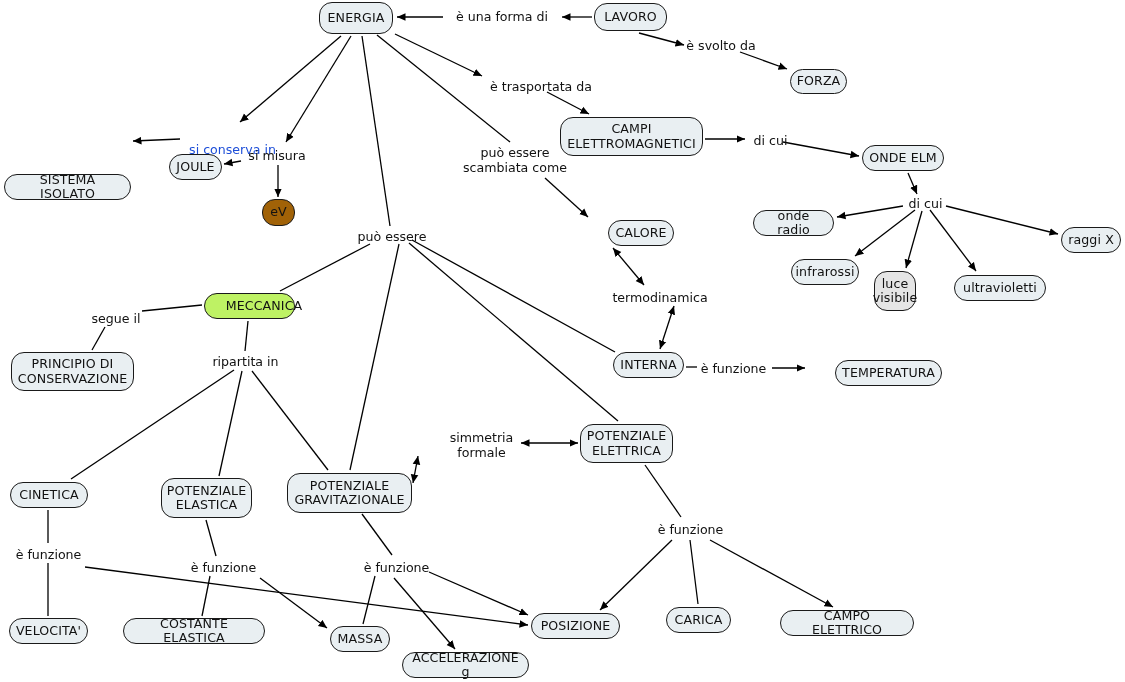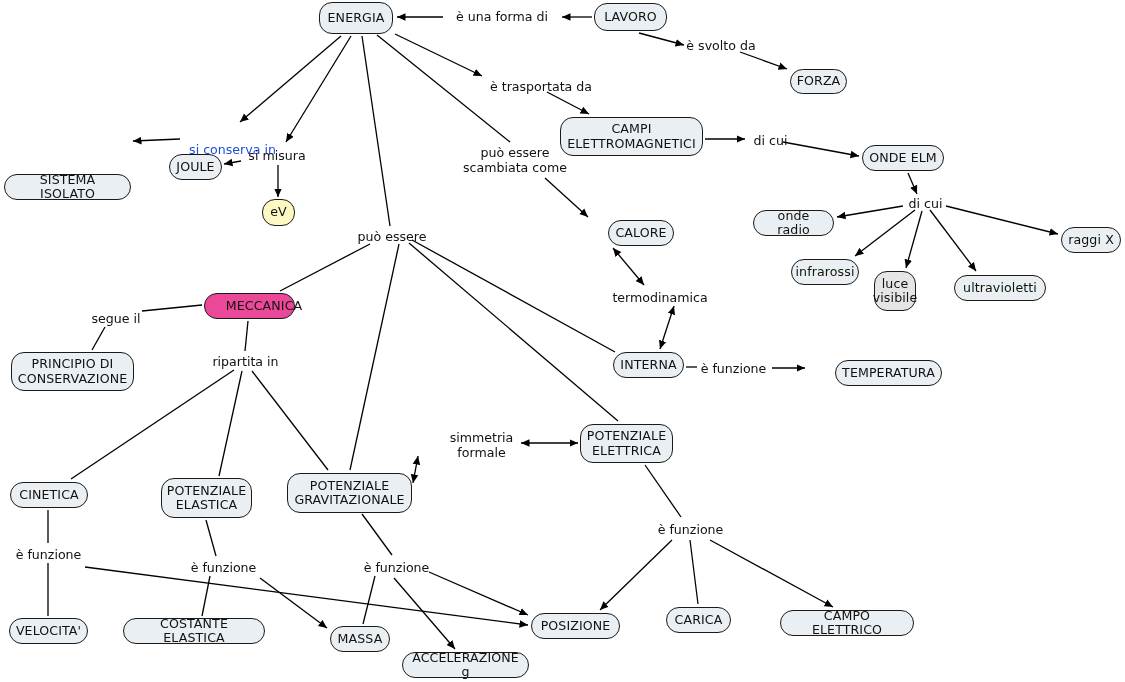--- a/index.html
+++ b/index.html
@@ -116,34 +116,34 @@
       <line x1="672" y1="540" x2="600" y2="610" stroke="#000000" stroke-width="1.3" marker-end="url(#arrEnd)"></line>
       <line x1="690" y1="540" x2="698" y2="604" stroke="#000000" stroke-width="1.3"></line>
       <line x1="710" y1="540" x2="833" y2="607" stroke="#000000" stroke-width="1.3" marker-end="url(#arrEnd)"></line>
     </svg>
   <div id="nodes-layer">
       <div class="node" style="left: 319px; top: 2px; width: 74px; height: 32px; background: rgb(233, 239, 242); border-color: rgb(26, 26, 26); color: rgb(18, 18, 18);">ENERGIA</div>
       <div class="node" style="left: 594px; top: 3px; width: 73px; height: 28px; background: rgb(233, 239, 242); border-color: rgb(26, 26, 26); color: rgb(18, 18, 18);">LAVORO</div>
       <div class="node" style="left: 790px; top: 69px; width: 57px; height: 25px; background: rgb(233, 239, 242); border-color: rgb(26, 26, 26); color: rgb(18, 18, 18);">FORZA</div>
       <div class="node" style="left: 4px; top: 131px; width: 127px; height: 26px; background: rgb(233, 239, 242); border-color: rgb(26, 26, 26); color: rgb(18, 18, 18); margin-top: 43px;">SISTEMA ISOLATO</div>
       <div class="node" style="left: 169px; top: 154px; width: 53px; height: 26px; background: rgb(233, 239, 242); border-color: rgb(26, 26, 26); color: rgb(18, 18, 18);">JOULE</div>
-      <div class="node" style="left: 262px; top: 199px; width: 33px; height: 27px; background: #fef9c3; border-color: rgb(26, 26, 26); color: rgb(18, 18, 18);">eV</div>
+      <div class="node" style="left: 262px; top: 199px; width: 33px; height: 27px; background: #a16207; border-color: rgb(26, 26, 26); color: rgb(18, 18, 18);">eV</div>
       <div class="node" style="left: 560px; top: 117px; width: 143px; height: 39px; background: rgb(233, 239, 242); border-color: rgb(26, 26, 26); color: rgb(18, 18, 18);">CAMPI
 ELETTROMAGNETICI</div>
       <div class="node" style="left: 862px; top: 145px; width: 82px; height: 26px; background: rgb(233, 239, 242); border-color: rgb(26, 26, 26); color: rgb(18, 18, 18);">ONDE ELM</div>
       <div class="node" style="left: 753px; top: 210px; width: 81px; height: 26px; background: rgb(233, 239, 242); border-color: rgb(26, 26, 26); color: rgb(18, 18, 18);">onde radio</div>
       <div class="node" style="left: 791px; top: 259px; width: 68px; height: 26px; background: rgb(233, 239, 242); border-color: rgb(26, 26, 26); color: rgb(18, 18, 18);">infrarossi</div>
       <div class="node" style="left: 874px; top: 271px; width: 42px; height: 40px; background: #e5e5e5; border-color: rgb(26, 26, 26); color: rgb(18, 18, 18);">luce
 visibile</div>
       <div class="node" style="left: 954px; top: 275px; width: 92px; height: 26px; background: rgb(233, 239, 242); border-color: rgb(26, 26, 26); color: rgb(18, 18, 18);">ultravioletti</div>
       <div class="node" style="left: 1061px; top: 227px; width: 60px; height: 26px; background: rgb(233, 239, 242); border-color: rgb(26, 26, 26); color: rgb(18, 18, 18);">raggi X</div>
       <div class="node" style="left: 560px; top: 220px; width: 66px; height: 26px; background: rgb(233, 239, 242); border-color: rgb(26, 26, 26); color: rgb(18, 18, 18); margin-left: 48px;">CALORE</div>
       <div class="node" style="left: 613px; top: 352px; width: 71px; height: 26px; background: rgb(233, 239, 242); border-color: rgb(26, 26, 26); color: rgb(18, 18, 18);">INTERNA</div>
       <div class="node" style="left: 808px; top: 360px; width: 107px; height: 26px; background: rgb(233, 239, 242); border-color: rgb(26, 26, 26); color: rgb(18, 18, 18); margin-left: 27px;">TEMPERATURA</div>
-      <div class="node" style="left: 204px; top: 293px; width: 91px; height: 26px; background: #ec4899; border-color: rgb(26, 26, 26); color: rgb(18, 18, 18); padding-left: 35px;">MECCANICA</div>
+      <div class="node" style="left: 204px; top: 293px; width: 91px; height: 26px; background: #bef264; border-color: rgb(26, 26, 26); color: rgb(18, 18, 18); padding-left: 35px;">MECCANICA</div>
       <div class="node" style="left: 11px; top: 352px; width: 123px; height: 39px; background: rgb(233, 239, 242); border-color: rgb(26, 26, 26); color: rgb(18, 18, 18);">PRINCIPIO DI
 CONSERVAZIONE</div>
       <div class="node" style="left: 10px; top: 482px; width: 78px; height: 26px; background: rgb(233, 239, 242); border-color: rgb(26, 26, 26); color: rgb(18, 18, 18);">CINETICA</div>
       <div class="node" style="left: 161px; top: 478px; width: 91px; height: 40px; background: rgb(233, 239, 242); border-color: rgb(26, 26, 26); color: rgb(18, 18, 18);">POTENZIALE
 ELASTICA</div>
       <div class="node" style="left: 287px; top: 473px; width: 125px; height: 40px; background: rgb(233, 239, 242); border-color: rgb(26, 26, 26); color: rgb(18, 18, 18);">POTENZIALE
 GRAVITAZIONALE</div>
       <div class="node" style="left: 580px; top: 424px; width: 93px; height: 39px; background: rgb(233, 239, 242); border-color: rgb(26, 26, 26); color: rgb(18, 18, 18);">POTENZIALE
 ELETTRICA</div>
       <div class="node" style="left: 9px; top: 618px; width: 79px; height: 26px; background: rgb(233, 239, 242); border-color: rgb(26, 26, 26); color: rgb(18, 18, 18);">VELOCITA'</div>

